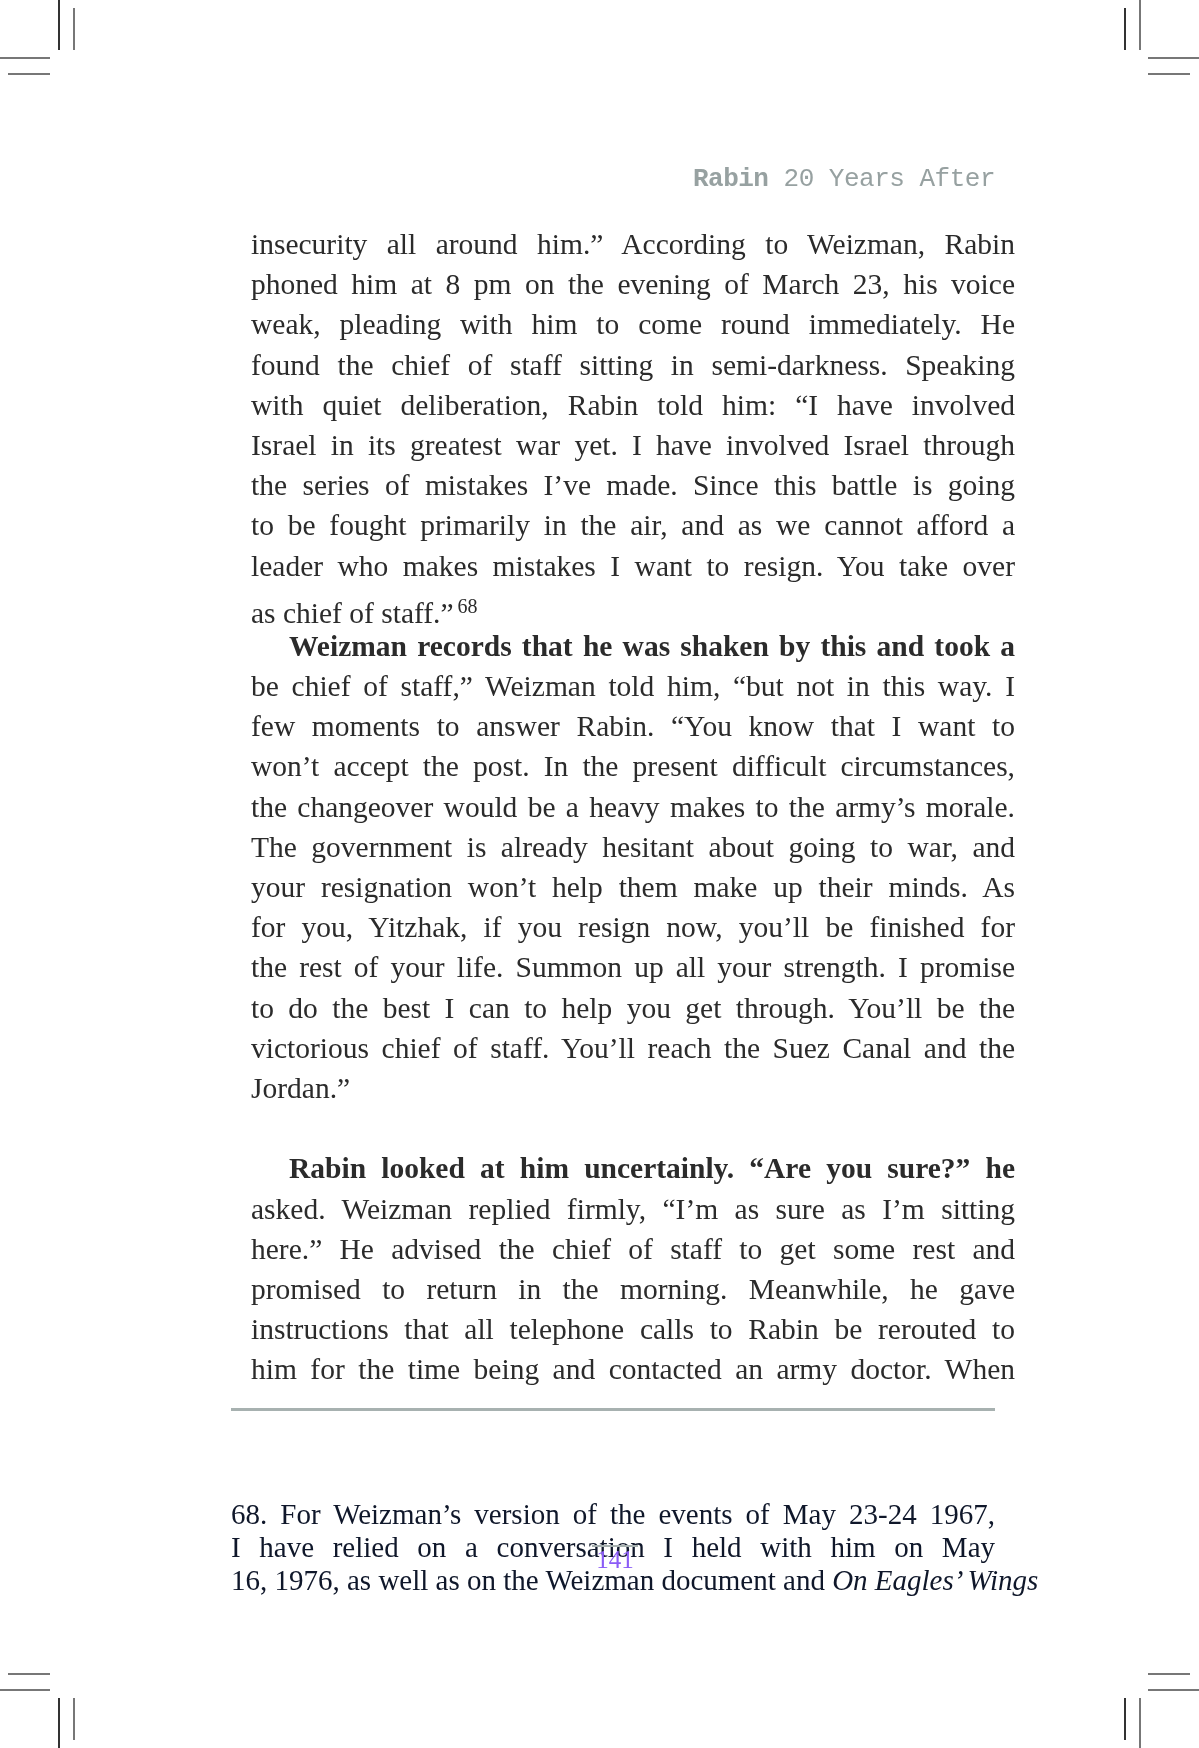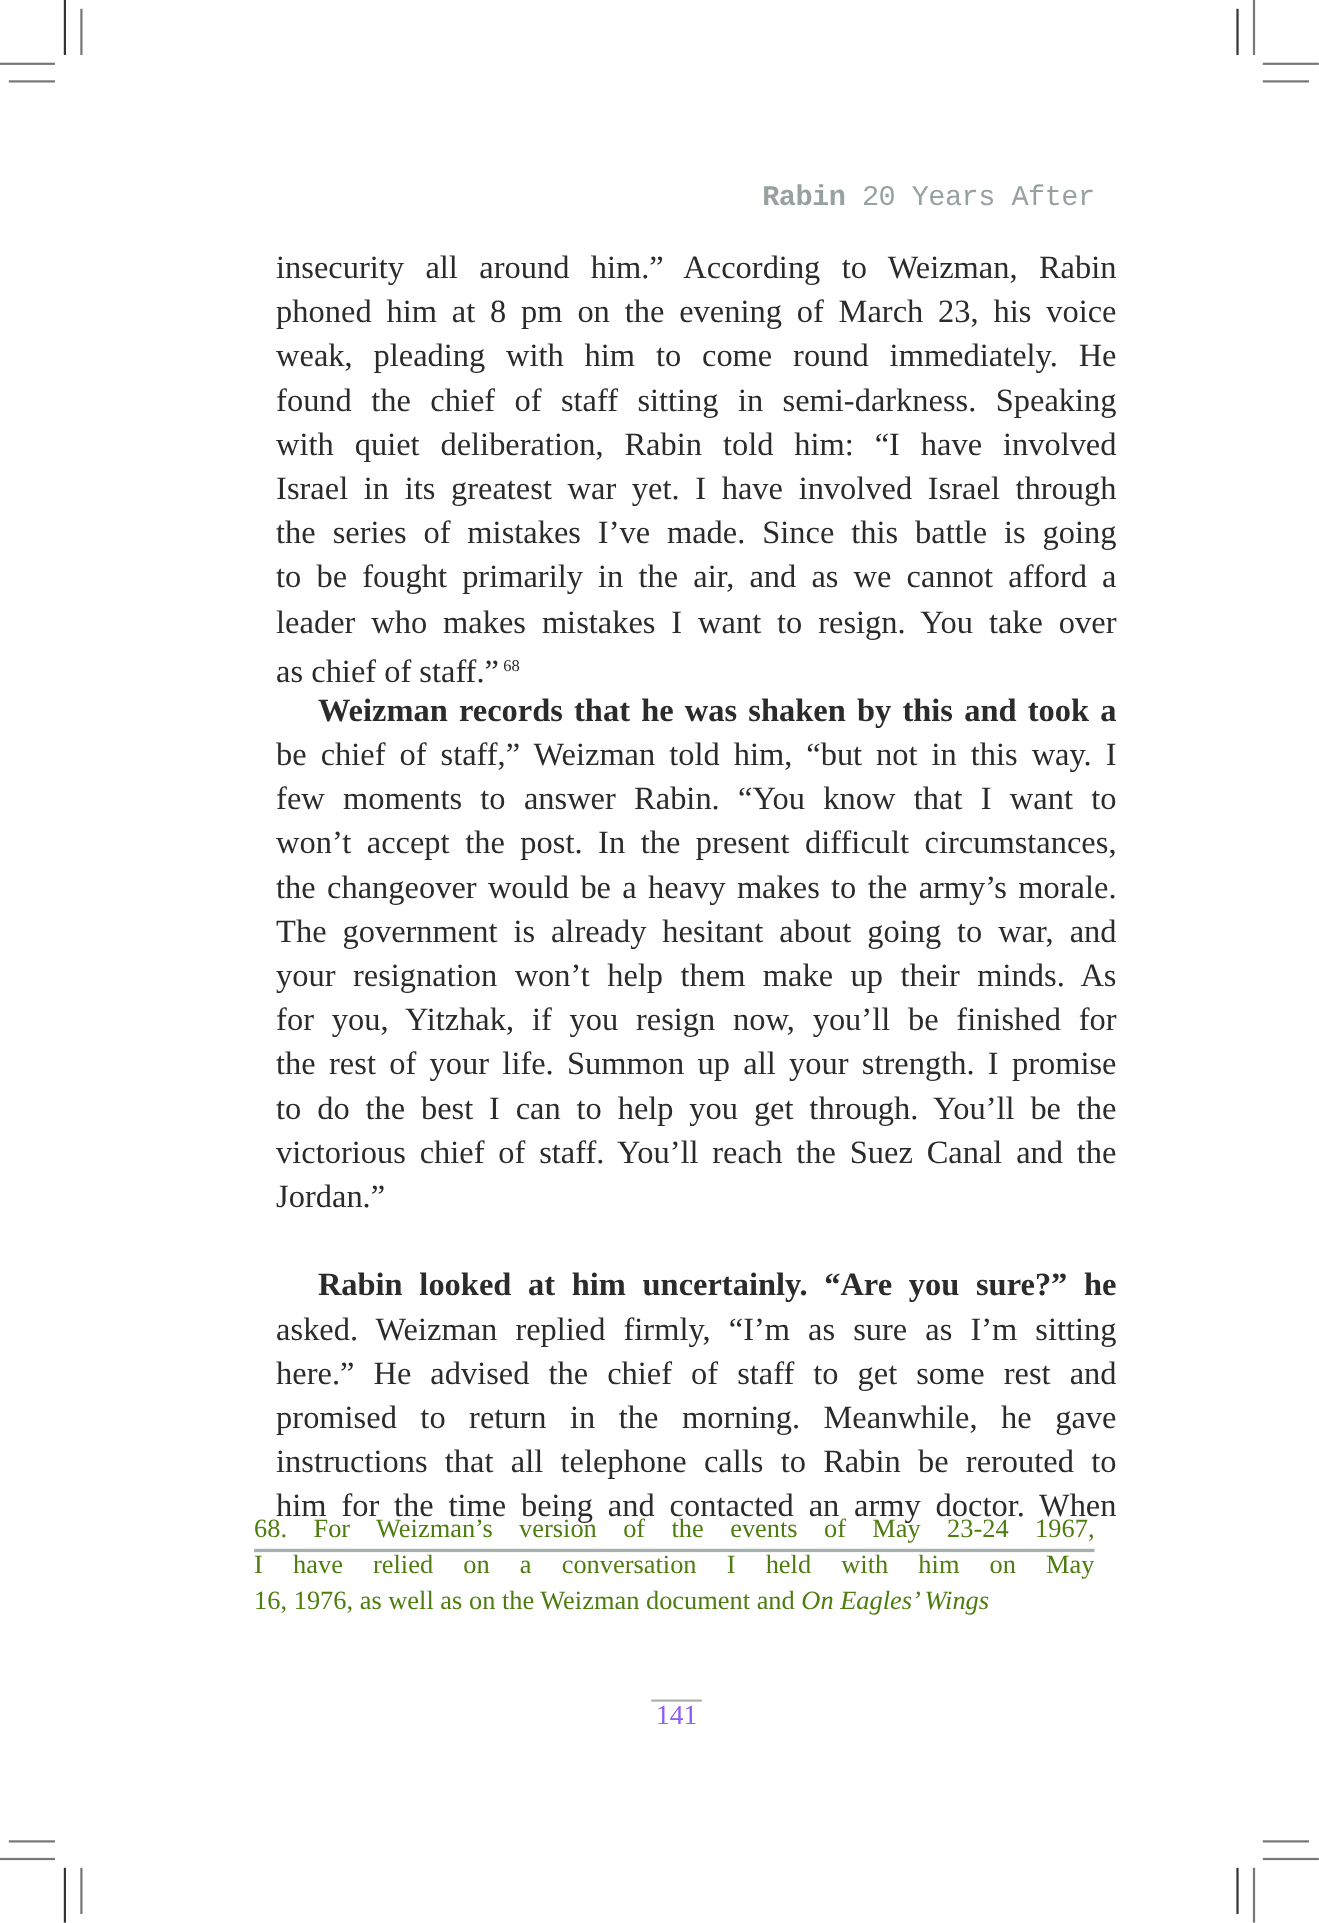--- a/index.html
+++ b/index.html
@@ -7,23 +7,23 @@
          font-family:"Liberation Serif","DejaVu Serif",serif; color:#2b2b2b; }
   .crop { position:absolute; background:#777; }
   .crop.dark { background:#333; }
   .header { position:absolute; top:164px; right:204px; font-size:26px; color:#97a1a1; letter-spacing:-0.5px;font-family:Liberation Mono, monospace; }
   .header b { font-weight:bold; }
   .body-text { position:absolute; left:231px; width:764px; top:224px; font-size:29.5px; line-height:40.2px;margin-left:20px; }
   .line { display:block; height:40.2px; white-space:nowrap; text-align:justify; text-align-last:justify; }
   .line.last { text-align-last:left; }
   .line.indent { padding-left:38px;font-weight:bold; }
   .gap { height:40.2px; }
-  sup.ref { font-size:15px; vertical-align:10px; margin-left:4px; }
+  sup.ref { font-size:20px; vertical-align:10px; margin-left:4px; }
   .fn-rule { position:absolute; left:231px; width:764px; top:1408px; height:3px; background:#a7b1b0; }
-  .footnote { position:absolute; left:231px; width:764px; top:1374px; font-size:24px; line-height:33px; color:#4d7c0f; }
+  .footnote { position:absolute; left:231px; width:764px; top:1498px; font-size:29px; line-height:33px; color:#0f172a; }
   .footnote .line { height:33px; }
   .pn-rule { position:absolute; left:592px; width:46px; top:1545px; height:2px; background:#a7b1b0; }
   .page-number { position:absolute; left:592px; width:46px; top:1546px; text-align:center; font-size:25px; color:#8b5cf6; }
 </style>
 </head>
 <body>
 
 <div class="crop" style="left:0;top:57px;width:50px;height:2px;"></div>
 <div class="crop" style="left:8px;top:73px;width:42px;height:2px;"></div>
 <div class="crop dark" style="left:58px;top:0;width:2px;height:50px;"></div>

